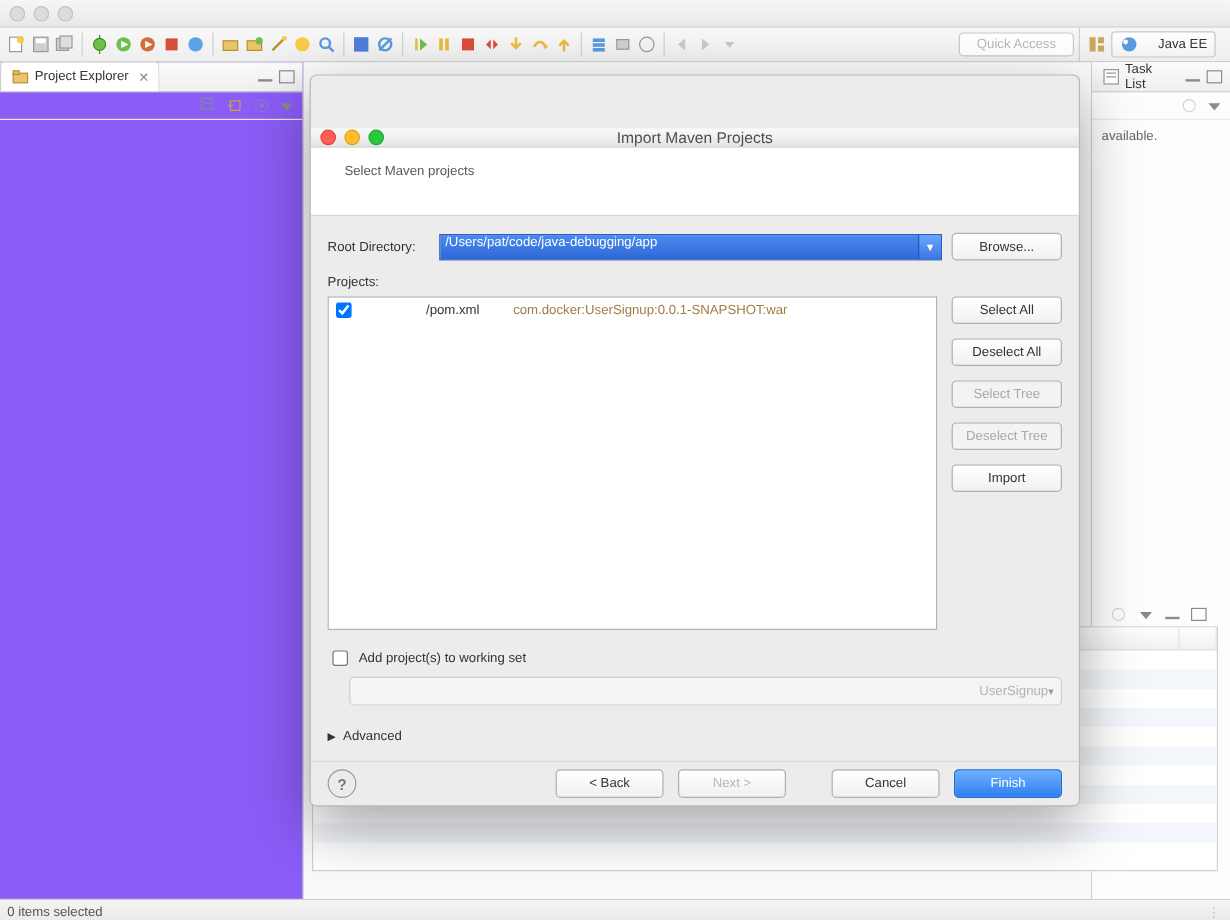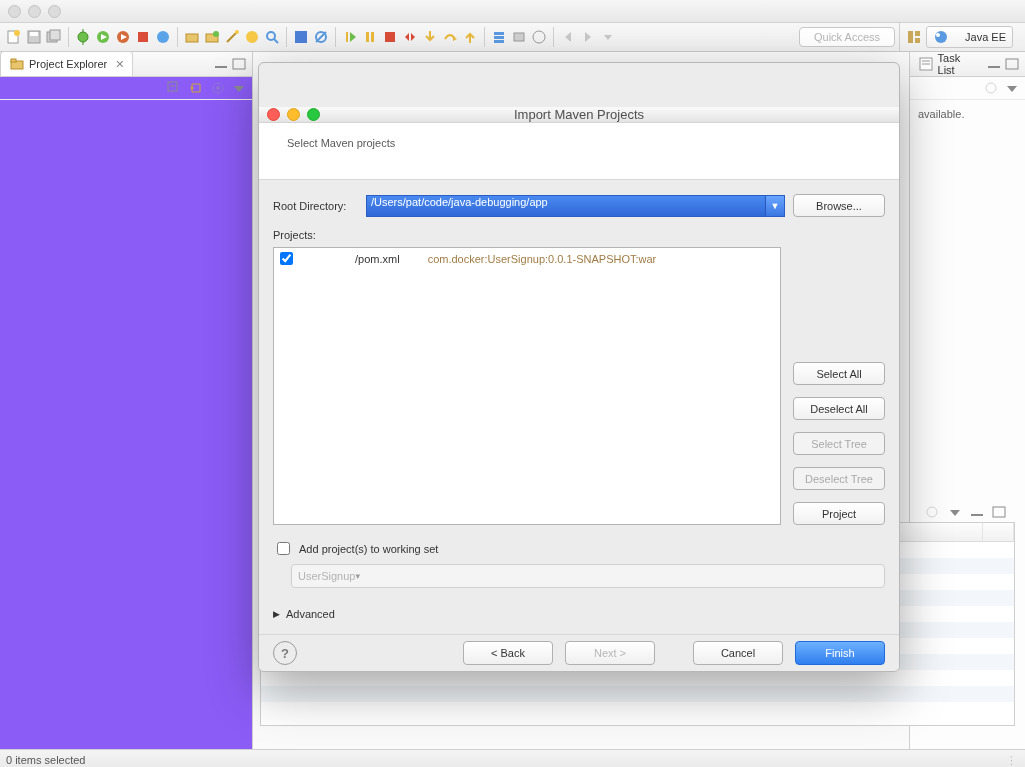--- a/index.html
+++ b/index.html
@@ -52,27 +52,27 @@
 #rootLabel{width:85px;}
 #rootField{flex:1;height:20px;border:1px solid #9b9b9b;background:#2e68d6;border-radius:0;display:flex;align-items:flex-start;}
 #rootField.combo{background:linear-gradient(#4a8af0,#2f68d6);border:1px solid #2b5ec4;}
 #rootField input{flex:1;border:none;outline:none;background:transparent;color:#fff;font-size:11px;padding:0 4px;}
 #rootField input::selection{background:#2b5ec4;}
 #rootArrow{width:18px;height:20px;background:linear-gradient(#6aa6ff,#3b77e2);display:flex;align-items:center;justify-content:center;color:#fff;font-size:9px;border-left:1px solid #2558b8;}
 .dlgBtn{width:90px;height:21px;border:1px solid #b0b0b0;border-radius:4px;background:linear-gradient(#fff,#f1f1f1);font-size:11px;color:#333;display:flex;align-items:center;justify-content:center;}
 .dlgBtn.dis{color:#a9a9a9;background:#f3f3f3;}
 #projCol{display:flex;gap:12px;}
 #projList{flex:1;height:276px;border:1px solid #b4b4b4;background:#fff;overflow:auto;}
-#projButtons{width:92px;display:flex;flex-direction:column;gap:12px;justify-content:flex-end;}
+#projButtons{width:92px;display:flex;flex-direction:column;gap:12px;}
 .projItem{display:flex;align-items:center;gap:24px;padding:4px 6px;}
 .projItem input{margin:0;}
 .pomName{color:#333;}
 .pomGav{color:#a07c45;margin-left:4px;}
 #workingRow{display:flex;align-items:center;gap:6px;margin-top:8px;}
-#workingCombo{margin-left:18px;height:22px;border:1px solid #cfcfcf;border-radius:4px;background:#f4f4f4;color:#b3b3b3;display:flex;align-items:center;padding:0 6px;justify-content:flex-start;}
+#workingCombo{margin-left:18px;height:22px;border:1px solid #cfcfcf;border-radius:4px;background:#f4f4f4;color:#b3b3b3;display:flex;align-items:center;padding:0 6px;justify-content:flex-end;}
 #adv{display:flex;align-items:center;gap:6px;margin-top:14px;color:#333;}
 #adv .tri{font-size:9px;}
 #wizFooter{height:54px;border-top:1px solid #d7d7d7;background:#ececec;display:flex;align-items:center;padding:0 14px;gap:12px;}
 #helpBtn{width:22px;height:22px;border:1.5px solid #9a9a9a;border-radius:50%;display:flex;align-items:center;justify-content:center;color:#7a7a7a;font-weight:bold;font-size:13px;}
 #wizFooter .spacer{flex:1;}
 .wizBtn{width:88px;height:22px;border:1px solid #b0b0b0;border-radius:4px;background:linear-gradient(#fff,#f0f0f0);display:flex;align-items:center;justify-content:center;}
 .wizBtn.primary{background:linear-gradient(#6fb1ff,#2f7fef);color:#fff;border:1px solid #1f6bdc;}
 .wizBtn.dis{color:#b7b7b7;}
 svg{display:block;}
 .rightBody{flex:1;padding:8px;color:#666;}
@@ -363,21 +363,21 @@
           <span style="width:14px"></span>
           <span class="pomName">/pom.xml</span>
           <span class="pomGav">com.docker:UserSignup:0.0.1-SNAPSHOT:war</span>
         </div>
       </div>
       <div id="projButtons">
         <div class="dlgBtn">Select All</div>
         <div class="dlgBtn">Deselect All</div>
         <div class="dlgBtn dis">Select Tree</div>
         <div class="dlgBtn dis">Deselect Tree</div>
-        <div class="dlgBtn">Project</div>
+        <div class="dlgBtn">Import</div>
       </div>
     </div>
 
     <div id="workingRow">
       <input type="checkbox" style="">
       <span>Add project(s) to working set</span>
     </div>
     <div id="workingCombo">
       <span>UserSignup</span>
       <span style="font-size:9px;color:#9a9a9a">▾</span>

